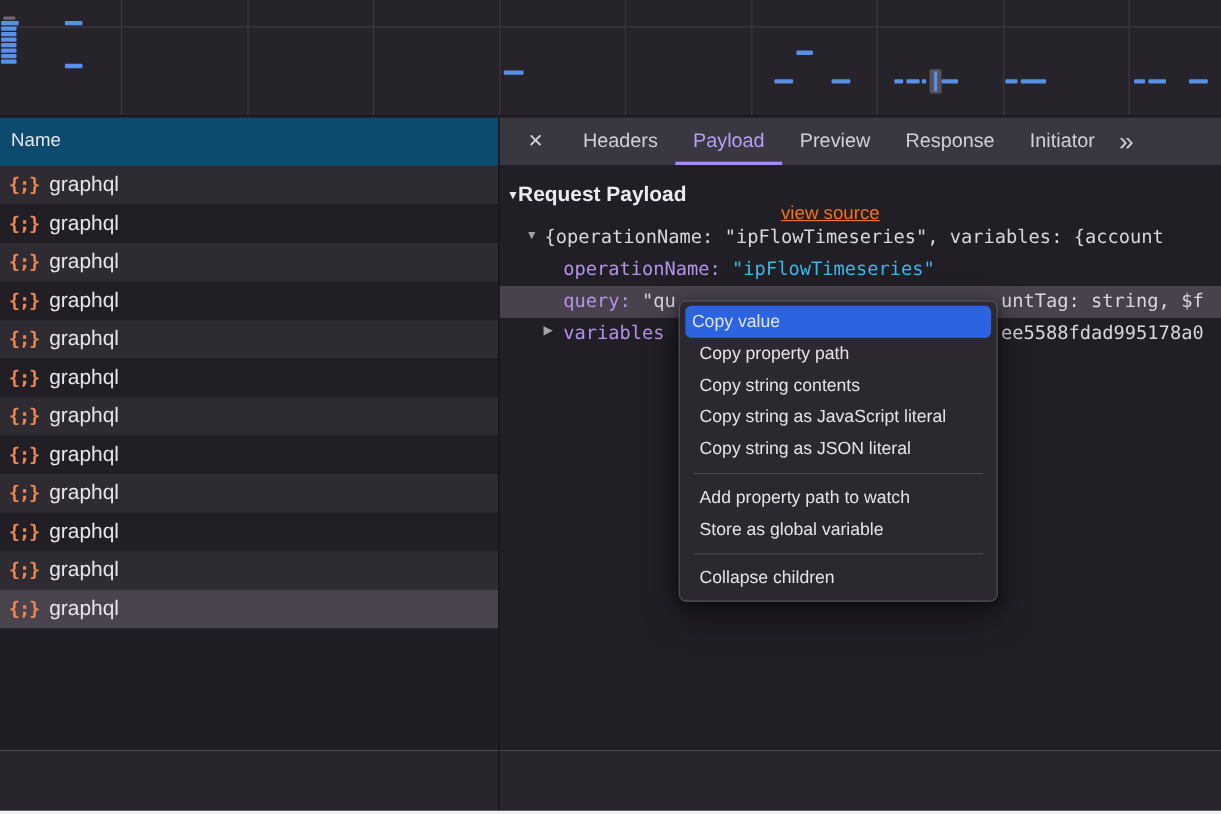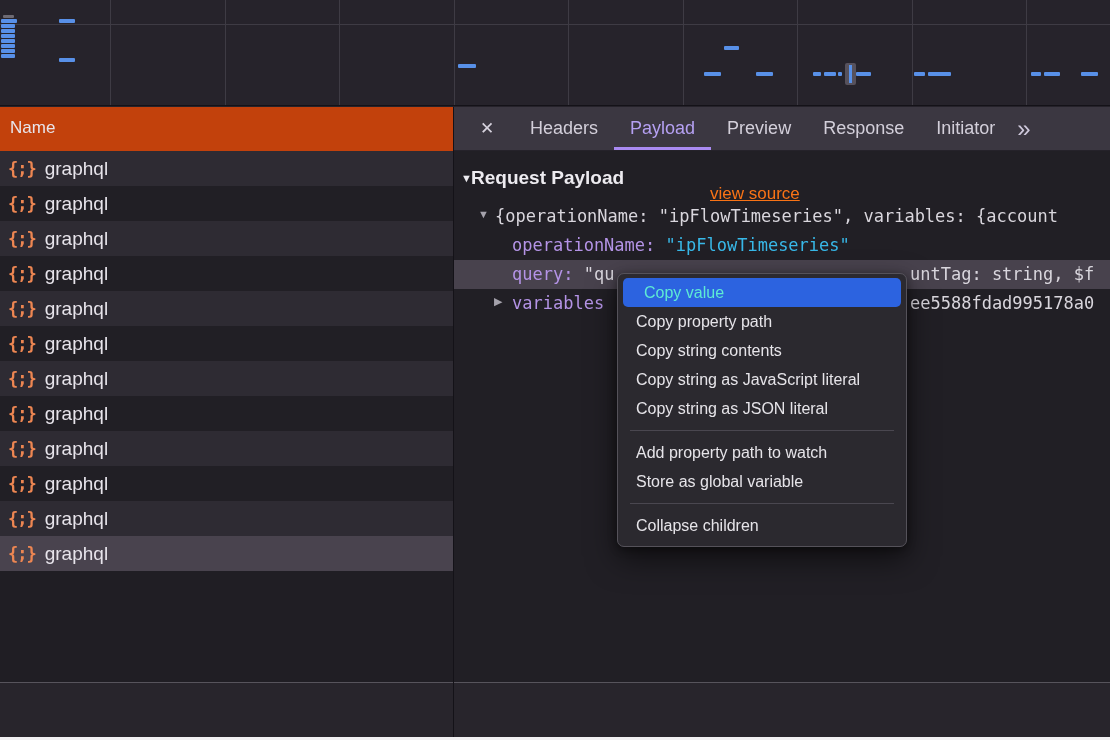--- a/index.html
+++ b/index.html
@@ -12,21 +12,21 @@
   
   .overview { position:absolute; left:0; top:0; width:1110px; height:106px;
     background:#26232b; overflow:hidden; border-bottom:1px solid #141218; }
   .gridline { position:absolute; top:0; bottom:0; width:1px; background:#3e3b44; }
   .ov-hline { position:absolute; left:0; width:1110px; height:1px; background:#3e3b44; }
   .wbar { position:absolute; background:#5890e8; border-radius:1px; }
   .ov-marker { position:absolute; background:rgba(125,121,133,.55); border-radius:2px; }
   .ov-marker .mline { position:absolute; left:4px; top:2px; bottom:2px; width:3px; background:#5890e8; }
   
   .left-header { position:absolute; left:0; top:107px; width:453px; height:49px;
-    background:#c2410c; border-bottom:1px solid #3e3b44; color:#e8e5ec;
+    background:#0c4a6e; border-bottom:1px solid #3e3b44; color:#e8e5ec;
     font-size:17px; line-height:42px; padding-left:10px; }
   .tabbar { position:absolute; left:454px; top:107px; width:656px; height:43px;
     background:#3b3741; display:flex; align-items:center; color:#d3cfda; }
   .close-btn { width:30px; margin-left:18px; margin-right:12px; text-align:center;
     font-size:17px; color:#d6d2dd; cursor:default; }
   .tab { padding:0 16px; height:43px; line-height:43px; font-size:18px; cursor:default;
     border-bottom:3px solid transparent; }
   .tab.active { color:#b5a0f2; border-bottom-color:#a98af2; }
   .tab-overflow { margin-left:6px; font-size:24px; color:#cfc9dc; line-height:40px; letter-spacing:-2px; }
   
@@ -62,22 +62,22 @@
   .footer { position:absolute; left:0; top:683px; width:1110px; height:54px; background:#28252c; }
   .vdivider { position:absolute; left:453px; top:107px; width:1px; height:630px; background:#141218; }
   .bottom-strip { position:absolute; left:0; top:737px; width:1110px; height:3px; background:#f2f1f3; }
   
   .context-menu { position:absolute; left:617px; top:273px; width:290px;
     background:rgba(43,41,48,.97); border:1px solid #55525a; border-radius:7px;
     padding:4px 0 6px 0; box-shadow:0 12px 30px rgba(0,0,0,.55), 0 2px 8px rgba(0,0,0,.4);
     z-index:50; }
   .menu-item { height:29px; line-height:29px; padding-left:18px; font-size:16px;
     color:#e6e4e9; cursor:default; white-space:nowrap; }
-  .menu-item.highlighted { background:#2c63e0; color:#5eead4; border-radius:5px;
-    margin:0 5px; padding-left:21px; }
+  .menu-item.highlighted { background:#2c63e0; color:#e5e5e5; border-radius:5px;
+    margin:0 5px; padding-left:6px; }
   .menu-sep { height:1px; background:#4a4750; margin:7px 12px; }
 </style>
 </head>
 <body>
 
 <div id="app">
 
   <div class="overview" id="overview">
       <div class="gridline" style="left: 110px;"></div>
       <div class="gridline" style="left: 225px;"></div>

